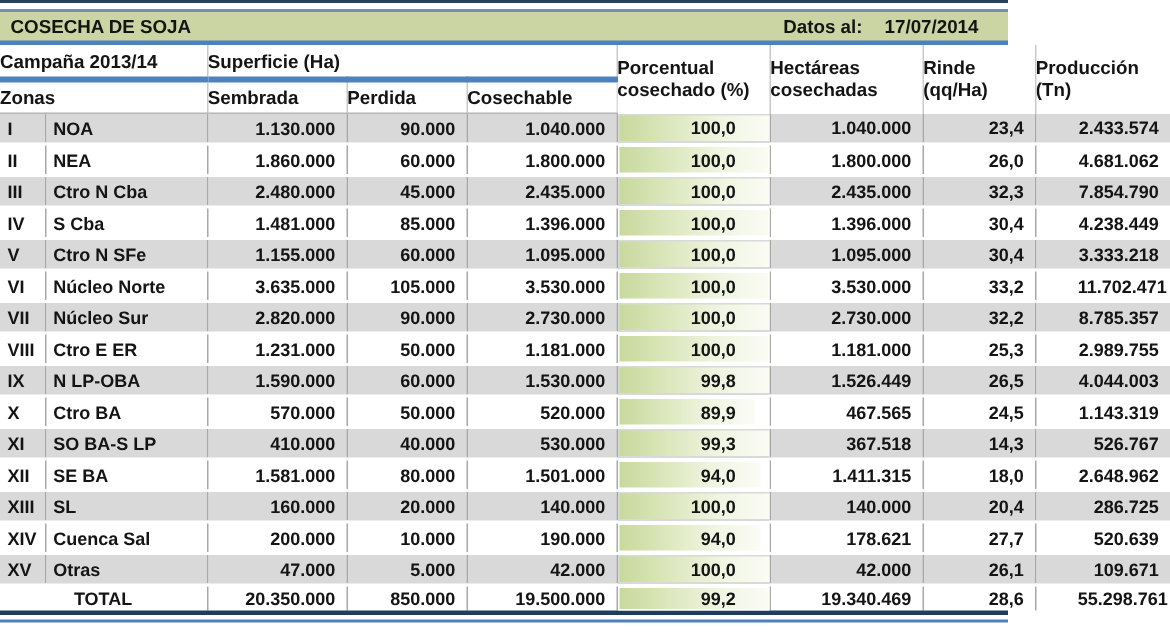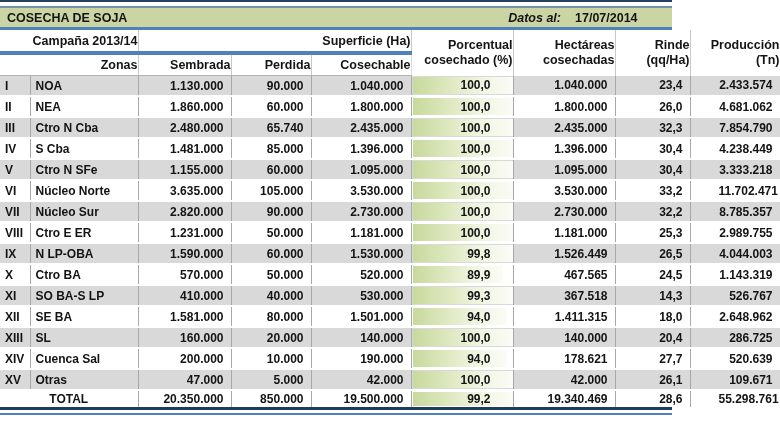--- a/index.html
+++ b/index.html
@@ -11,28 +11,28 @@
   .frame{width:672px;}
   .line-dark-top{height:2px;background:#24425f;}
   .line-gap{height:4px;background:#ffffff;}
   .line-blue-top{height:2px;background:#7390ad;}
   .title-bar{
     box-sizing:border-box;height:22px;background:#cbd4a3;
     border-bottom:3px solid #4f81bd;
     display:flex;align-items:center;padding:0 3px 0 7px;font-size:12.5px;
   }
   .title-bar .spacer{flex:1;}
-  .title-bar .datos-label{margin-right:14px;font-style:italic;}
-  .title-bar .date{width:92px;text-align:left;padding-right:2px;}
+  .title-bar .datos-label{}
+  .title-bar .date{width:92px;text-align:center;padding-right:2px;}
 
   table{width:780px;border-collapse:collapse;table-layout:fixed;}
   th,td{padding:0;overflow:hidden;white-space:nowrap;font-weight:bold;}
 
   thead th{
-    background:#ffffff;font-size:12.5px;text-align:right;vertical-align:middle;
+    background:#ffffff;font-size:12.5px;text-align:left;vertical-align:middle;
     border-right:1px solid #c9c9c9;height:21px;
   }
   thead tr.h1 th.u{border-bottom:4px solid #4f81bd;}
   thead tr.h2 th{height:20px;border-bottom:1px solid #b5b5b5;}
   thead th.twoline span{display:block;line-height:15px;}
   thead th:last-child{border-right:1px solid #dcdcdc;}
 
   tbody td{
     font-size:12px;height:19px;background:#ffffff;
     border-right:1px solid #a8a8a8;border-bottom:2px solid #ffffff;
@@ -132,21 +132,21 @@
         <td class="val">1.800.000</td>
         <td class="pct"><div class="bar" style="width: 100%;"></div><span class="pct-text">100,0</span></td>
         <td class="val">1.800.000</td>
         <td class="val">26,0</td>
         <td class="val">4.681.062</td>
       </tr>
       <tr class="alt">
         <td class="num">III</td>
         <td class="zona">Ctro N Cba</td>
         <td class="val">2.480.000</td>
-        <td class="val">65.740</td>
+        <td class="val">45.000</td>
         <td class="val">2.435.000</td>
         <td class="pct"><div class="bar" style="width: 100%;"></div><span class="pct-text">100,0</span></td>
         <td class="val">2.435.000</td>
         <td class="val">32,3</td>
         <td class="val">7.854.790</td>
       </tr>
       <tr>
         <td class="num">IV</td>
         <td class="zona">S Cba</td>
         <td class="val">1.481.000</td>

